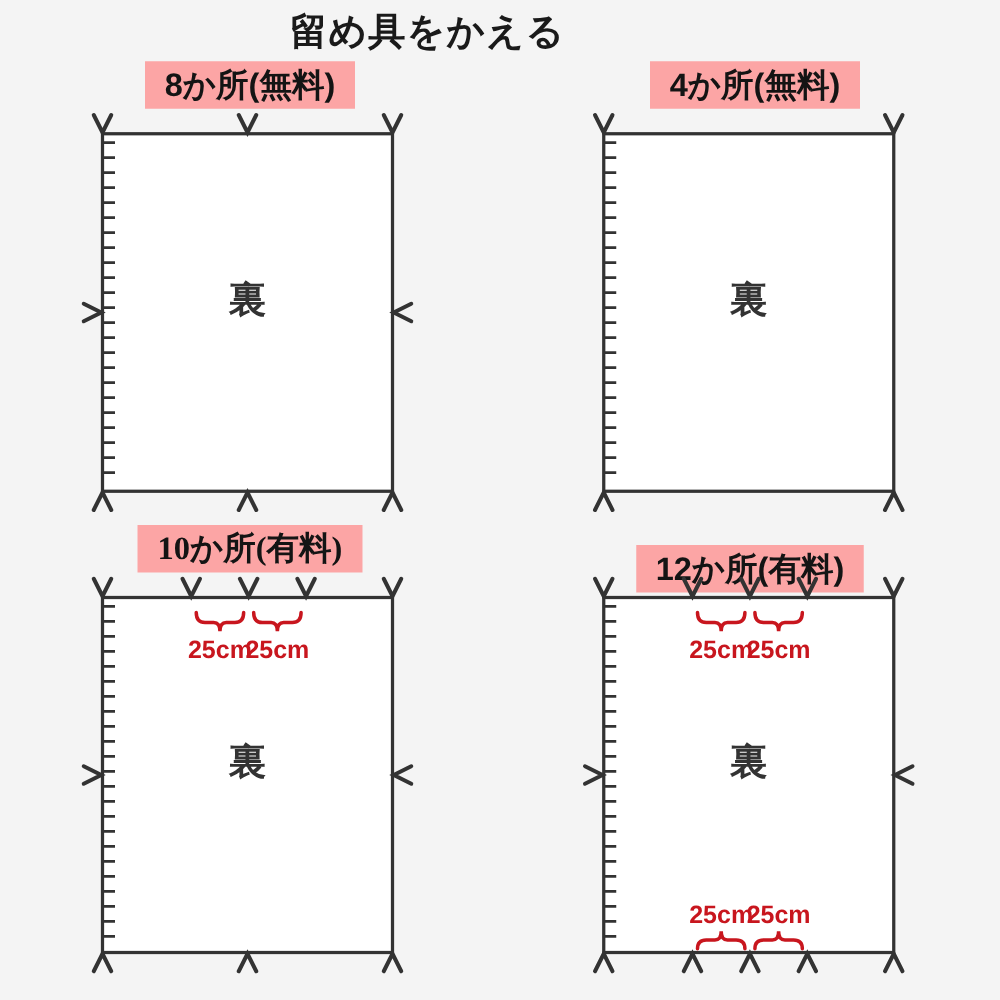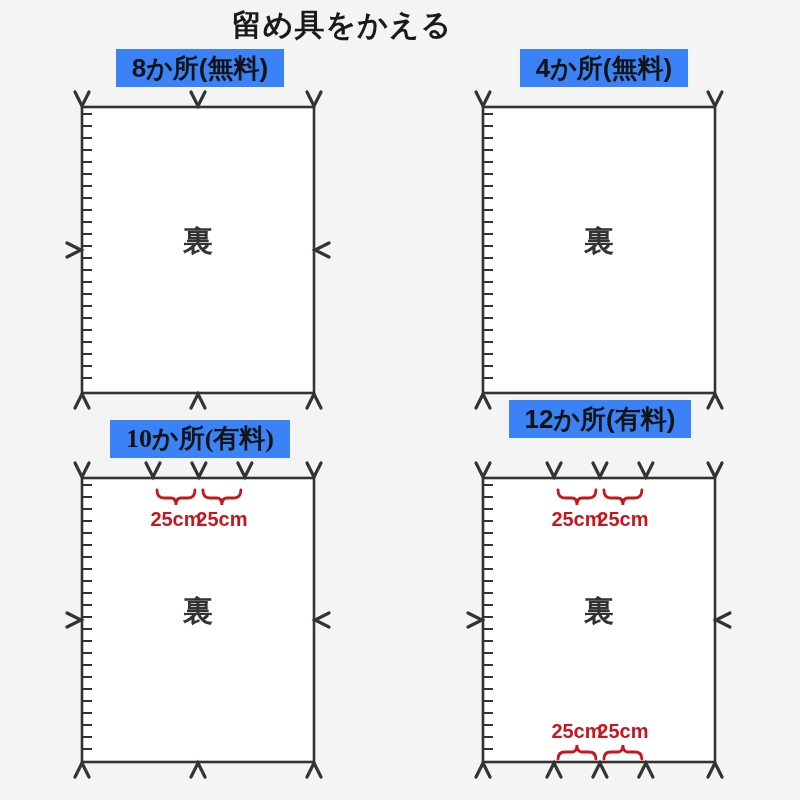--- a/index.html
+++ b/index.html
@@ -9,23 +9,23 @@
     font-family:"Liberation Sans","DejaVu Sans",sans-serif;
   }
   .page-title{
     position:absolute;left:0;top:5px;width:684px;text-align:center;
     font-size:30px;font-weight:bold;color:#1a1a1a;letter-spacing:1px;
   }
   .hdr{position:absolute;width:400px;text-align:center;}
   .hdr-0{left:0;top:49px;}
   .hdr-1{left:404px;top:49px;}
   .hdr-2{left:0;top:420px;font-family:Liberation Serif, serif;}
-  .hdr-3{left:400px;top:400px;}
+  .hdr-3{left:400px;top:436px;}
   .panel-header{
-    display:inline-block;background:#3b82f6;color:#141414;
+    display:inline-block;background:#fca5a5;color:#141414;
     font-size:26px;font-weight:bold;padding:3px 16px;line-height:32px;
   }
   svg{position:absolute;display:block;}
   svg text{font-family:"Liberation Sans","DejaVu Sans",sans-serif;}
   .svg-0{left:52px;top:85px;}
   .svg-1{left:453px;top:85px;}
   .svg-2{left:52px;top:456px;}
   .svg-3{left:453px;top:456px;}
 </style>
 </head>

